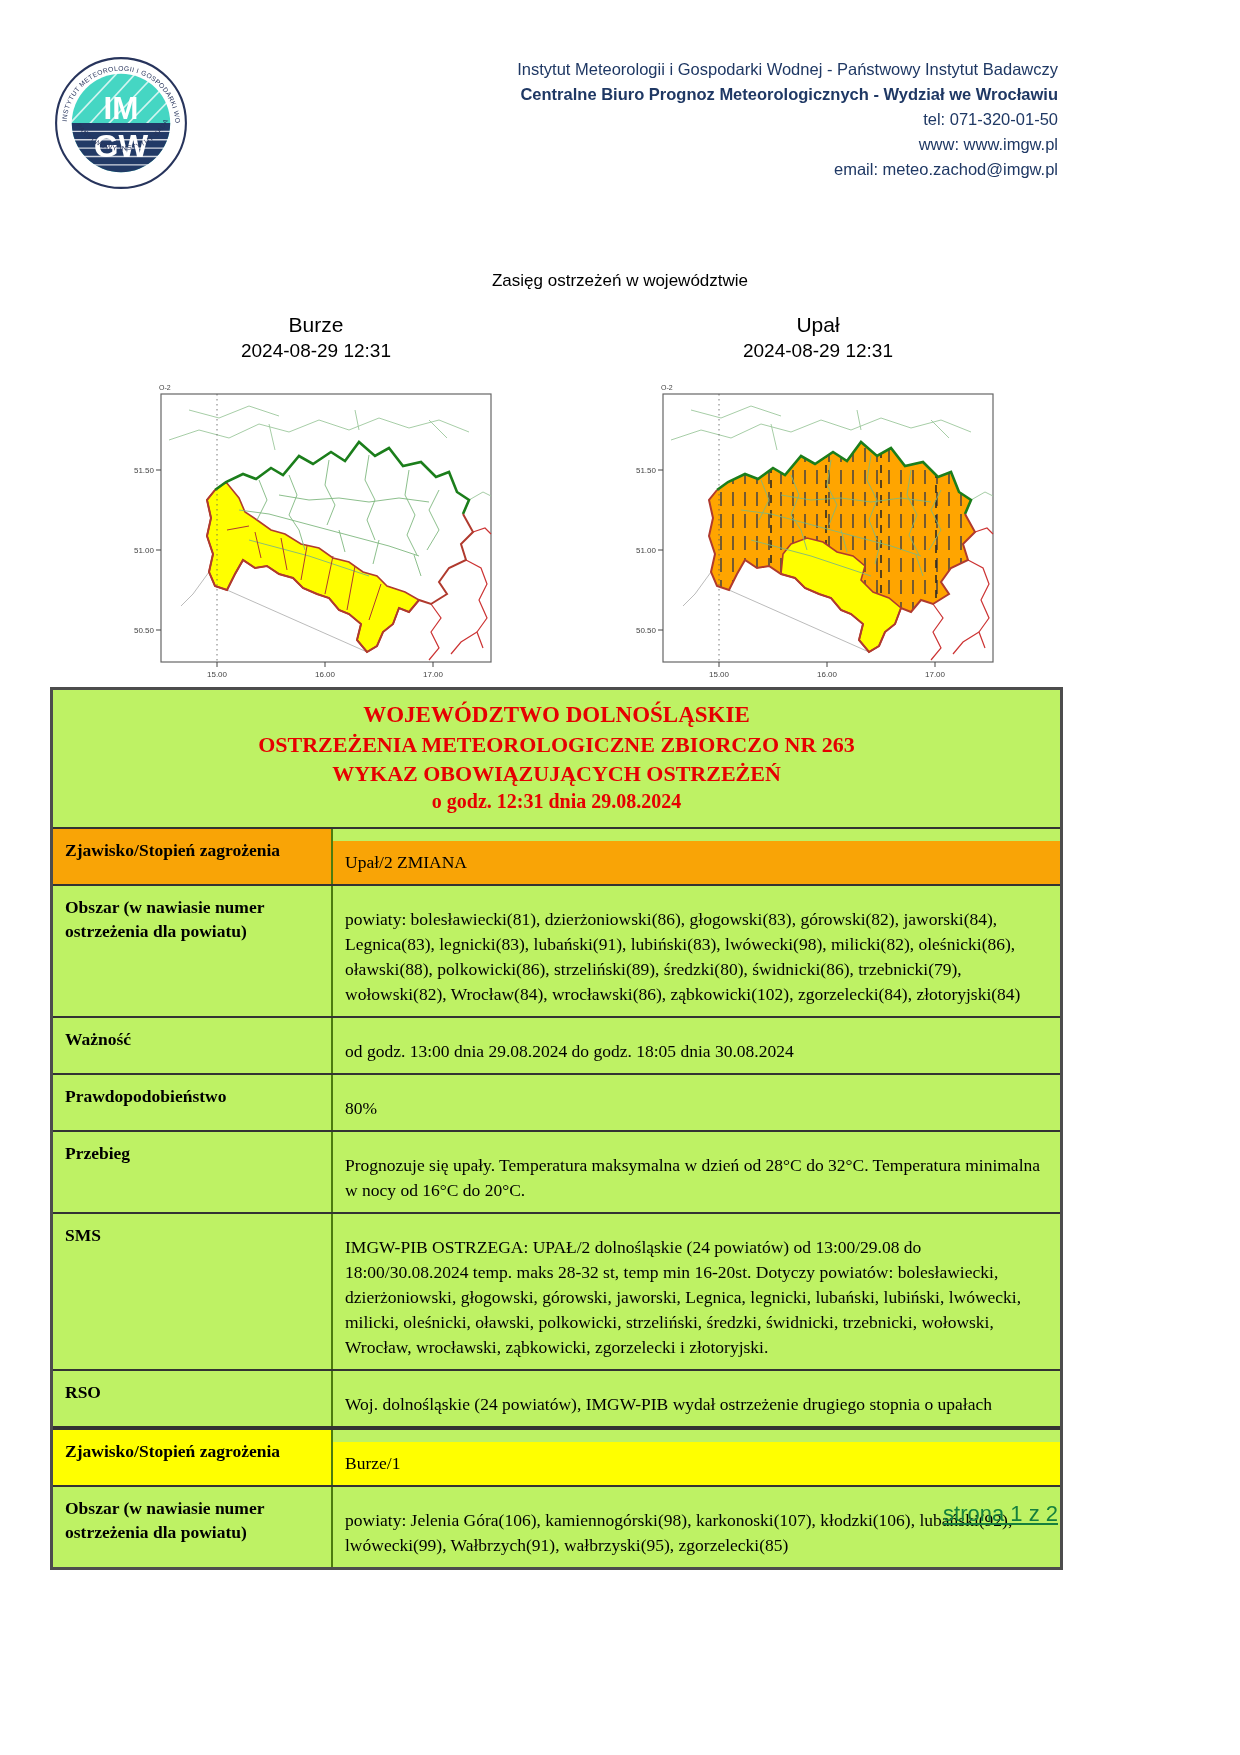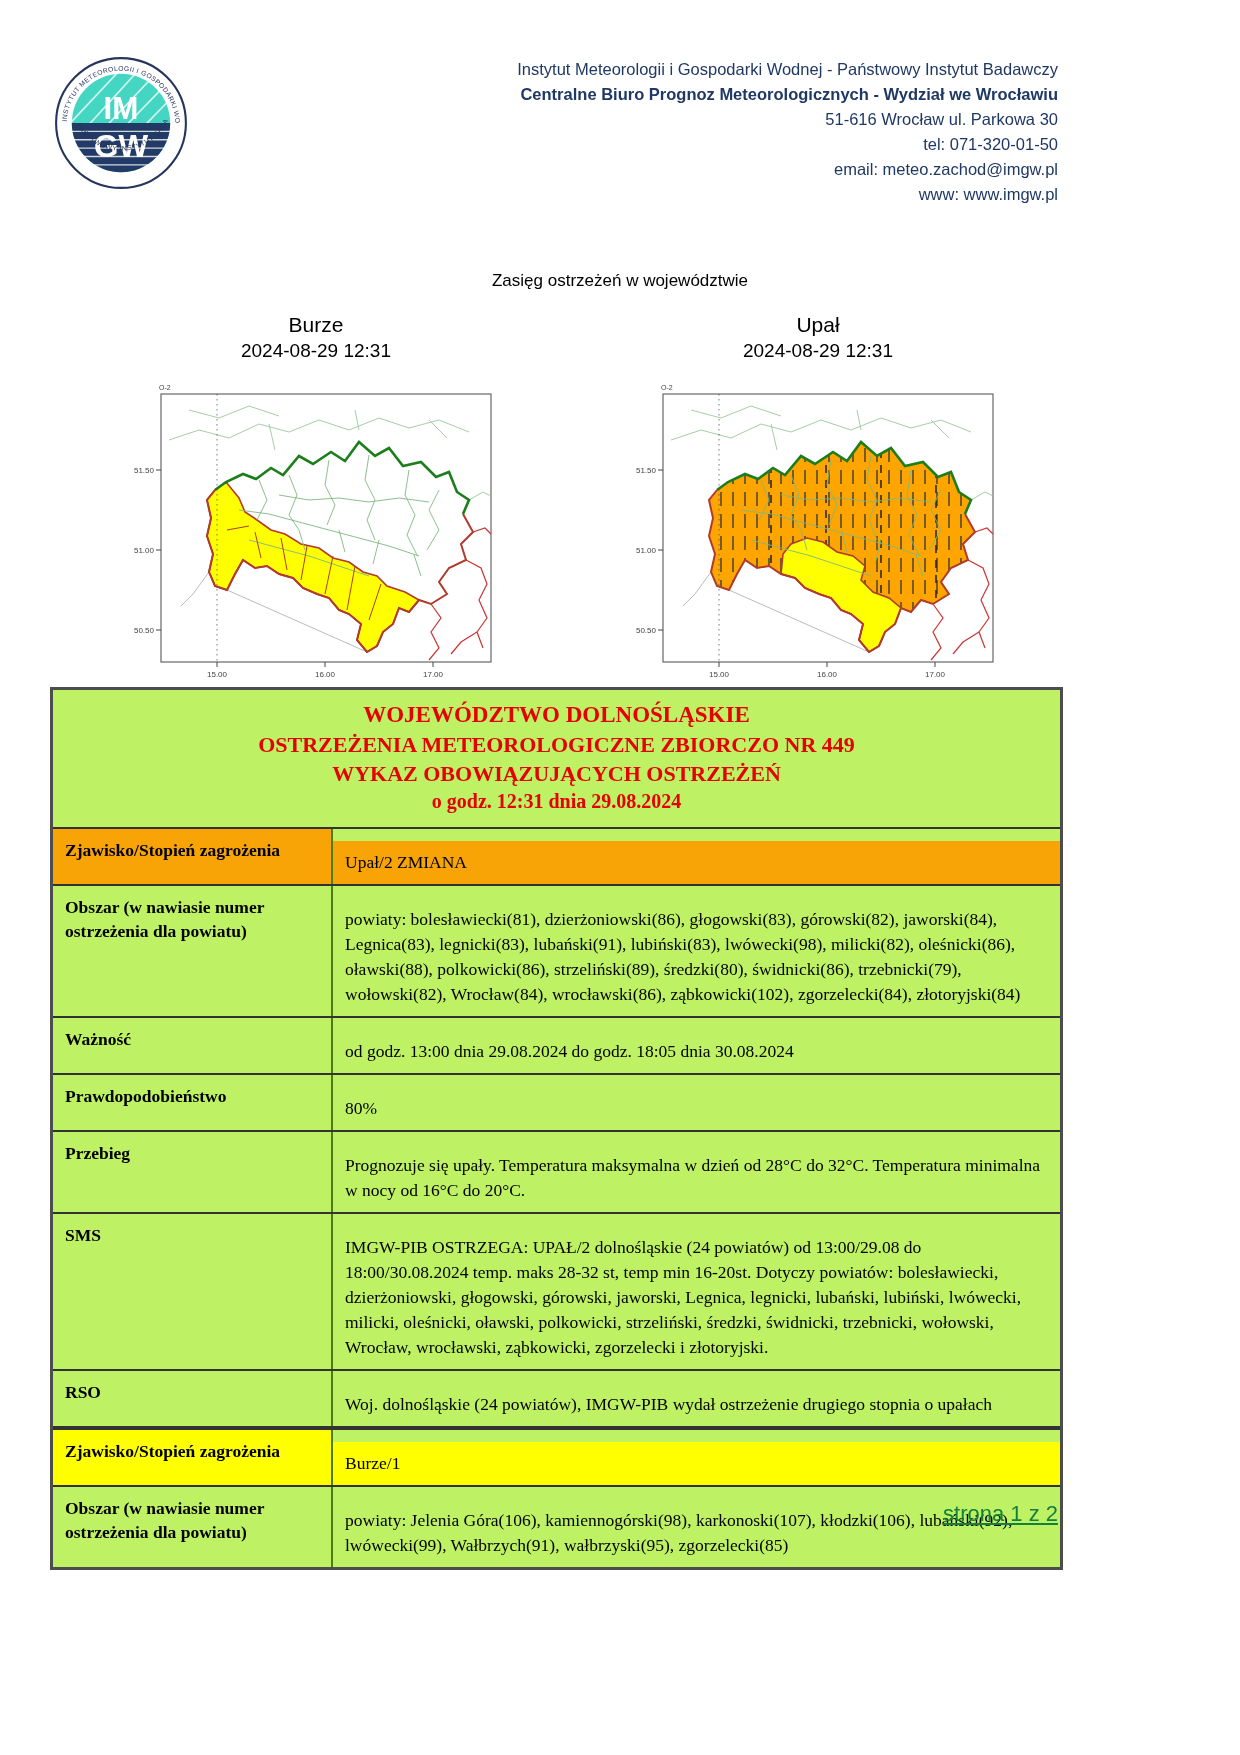--- a/index.html
+++ b/index.html
@@ -139,24 +139,23 @@
       <textPath href="#ringtop" startOffset="2%">INSTYTUT METEOROLOGII I GOSPODARKI WODNEJ</textPath>
     </text>
     <text font-family="Liberation Sans, sans-serif" font-size="6.4" fill="#27345c" letter-spacing="0.6">
       <textPath href="#ringbot" startOffset="6%">PAŃSTWOWY INSTYTUT BADAWCZY</textPath>
     </text>
   </svg>
 
   <div class="hdr">
     <div>Instytut Meteorologii i Gospodarki Wodnej - Państwowy Instytut Badawczy</div>
     <div class="bold">Centralne Biuro Prognoz Meteorologicznych - Wydział we Wrocławiu</div>
-    <div>51-616 Wrocław ul. Parkowa 30</div>
     <div>tel: 071-320-01-50</div>
+    <div>www: www.imgw.pl</div>
     <div>email: meteo.zachod@imgw.pl</div>
-    <div>www: www.imgw.pl</div>
   </div>
 
   <div class="sec-title">Zasięg ostrzeżeń w województwie</div>
 
   <div class="map-col" id="map-col-left">
     <div class="map-name">Burze</div>
     <div class="map-date">2024-08-29 12:31</div>
     <svg class="map-svg" width="375" height="312" viewBox="0 0 375 312">
       <rect x="32" y="14" width="330" height="268" fill="#ffffff" stroke="#666" stroke-width="1.2"></rect>
       <use href="#outside-ctx"></use>
@@ -220,21 +219,21 @@
           <text x="196" y="297" text-anchor="middle">16.00</text>
         <line x1="304" y1="282" x2="304" y2="287" stroke="#444"></line>
           <text x="304" y="297" text-anchor="middle">17.00</text>
       </g>
     </svg>
   </div>
 
   <div class="wtable">
     <div class="ttitle">
       <div class="l1">WOJEWÓDZTWO DOLNOŚLĄSKIE</div>
-      <div class="l2">OSTRZEŻENIA METEOROLOGICZNE  ZBIORCZO  NR 449</div>
+      <div class="l2">OSTRZEŻENIA METEOROLOGICZNE  ZBIORCZO  NR 263</div>
       <div class="l3">WYKAZ  OBOWIĄZUJĄCYCH OSTRZEŻEŃ</div>
       <div class="l4">o godz. 12:31 dnia 29.08.2024</div>
     </div>
 
     <div class="trow orange">
       <div class="tlabel">Zjawisko/Stopień zagrożenia</div>
       <div class="tvalue">Upał/2 ZMIANA</div>
     </div>
     <div class="trow">
       <div class="tlabel">Obszar (w nawiasie numer ostrzeżenia dla powiatu)</div>

